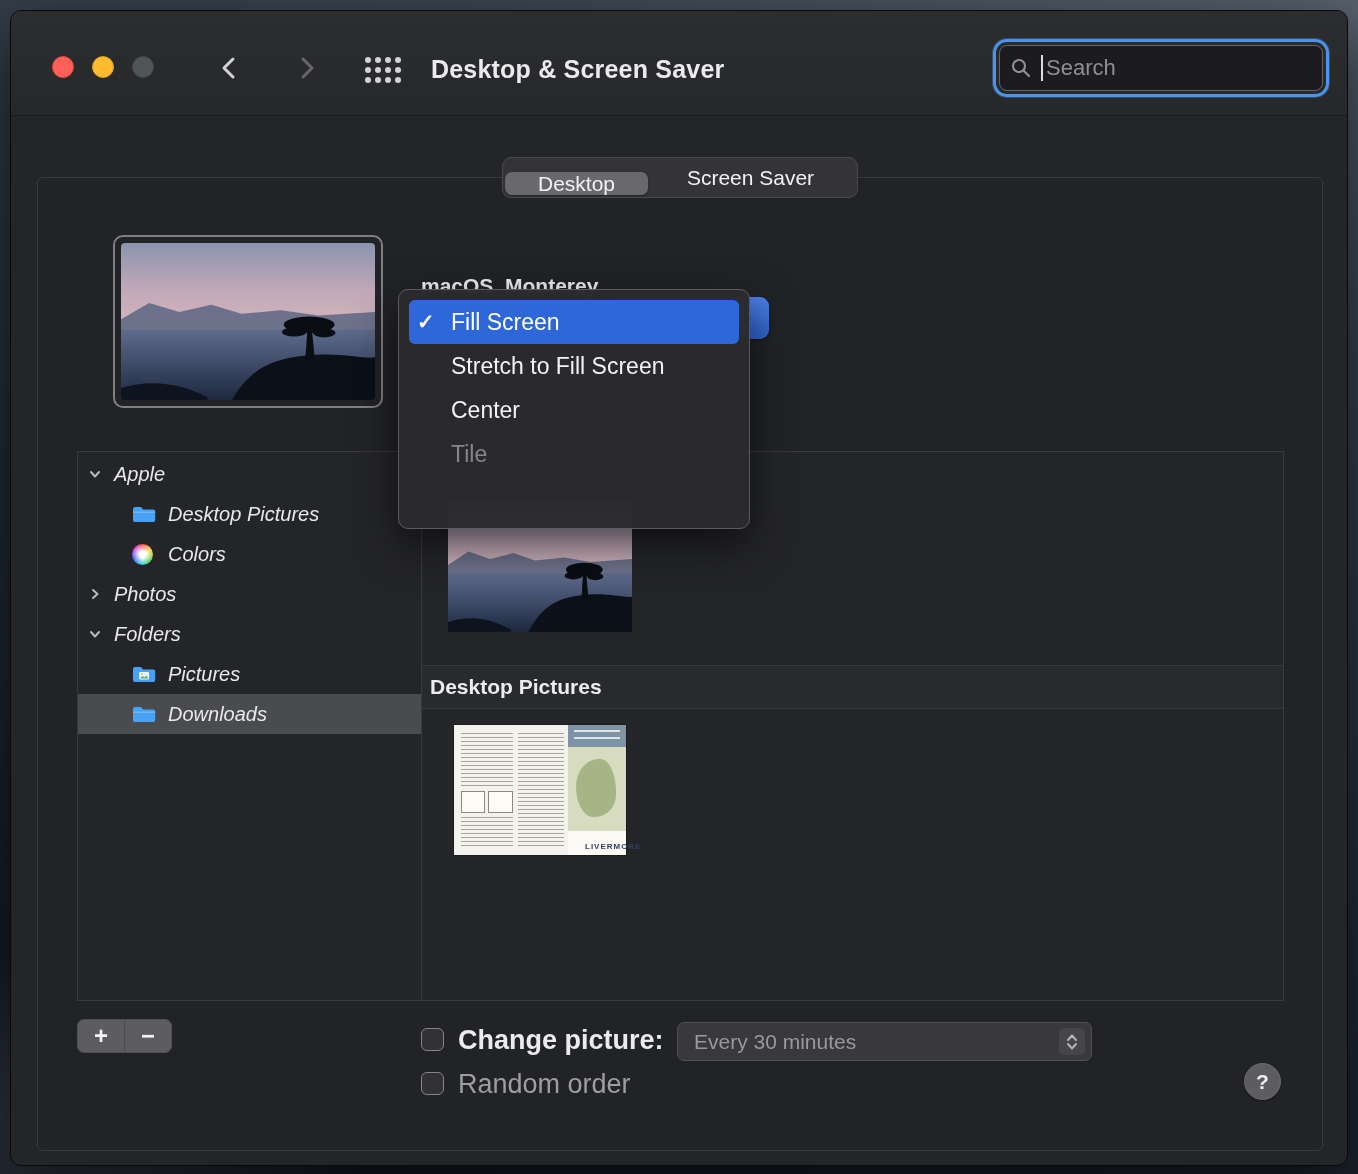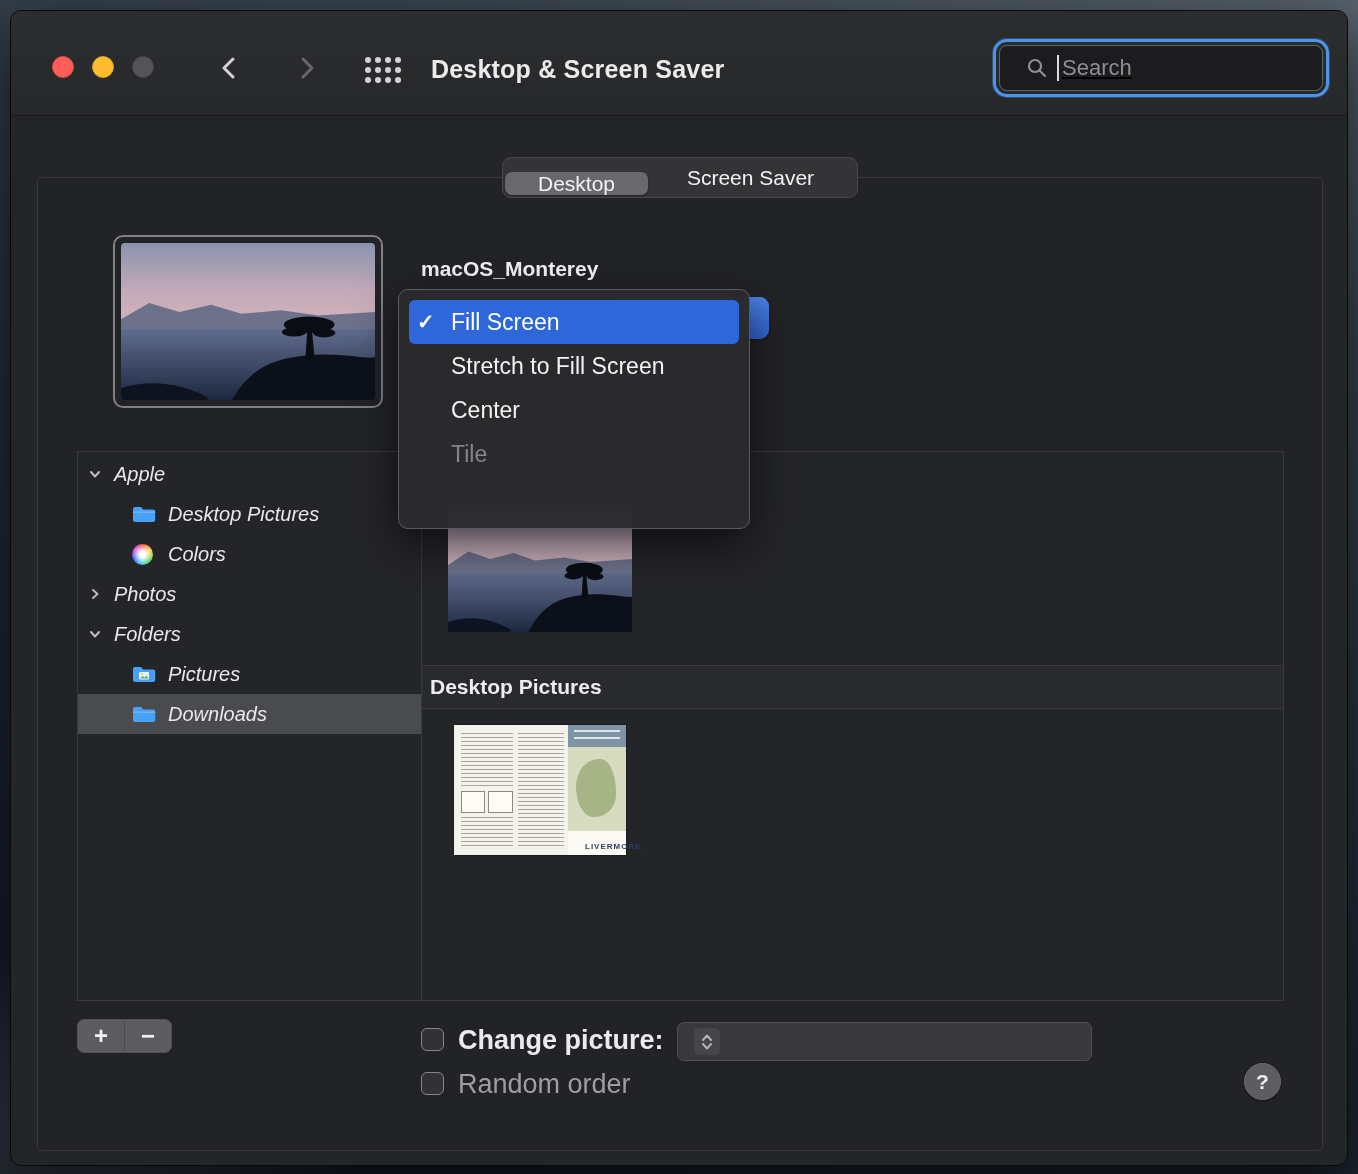--- a/index.html
+++ b/index.html
@@ -30,39 +30,39 @@
   .gridbtn { position:absolute; left:353px; top:44px; width:38px; height:30px;
     display:grid; grid-template-columns:repeat(4,7px); grid-template-rows:repeat(3,7px);
     gap:3px; align-content:center; justify-content:center; }
   .gridbtn i { width:6px; height:6px; border-radius:50%; background:#d4d4d7; }
   .win-title { position:absolute; left:420px; top:43px; height:30px; display:flex; align-items:center;
     font-size:25px; font-weight:700; color:#ebebed; letter-spacing:.2px; }
   .search-wrap { position:absolute; left:982px; top:28px; width:336px; height:58px;
     border:3px solid #4c93ea; border-radius:14px; padding:3px;
     box-shadow:0 0 0 1px rgba(76,147,234,.35); }
   .search-field { width:100%; height:100%; background:#1c1c1e; border:1px solid #636367;
-    border-radius:8px; display:flex; align-items:center; padding-left:26px;text-decoration:underline; }
+    border-radius:8px; display:flex; align-items:center; padding-left:10px; }
   .search-caret { width:2px; height:26px; background:#dcdce0; margin:0 3px 0 9px; }
   .search-ph { color:#8f8f95; font-size:22px; }
   
   .pane { position:absolute; left:26px; top:166px; width:1286px; height:974px;
     background:#222327; border:1px solid #3a3a3d; border-radius:6px; }
   
   .tabs { position:absolute; left:491px; top:146px; width:356px; height:41px; z-index:6;
     background:#343437; border:1px solid #49494c; border-radius:9px;
     display:flex; padding:2px; }
   .tab { display:flex; align-items:center; justify-content:center;
     font-size:21px; color:#f2f2f4; border-radius:7px; }
   .tab.sel { background:#69696d; box-shadow:0 1px 2px rgba(0,0,0,.35); }
   .tab.t1 { width:143px;margin-top:12px; } .tab.t2 { width:205px; }
   
   .well { position:absolute; left:102px; top:224px; width:270px; height:173px;
     border:2px solid #7f7f84; border-radius:10px; padding:6px; }
   .well-img { width:100%; height:100%; border-radius:4px; overflow:hidden; }
-  .wall-name { position:absolute; left:410px; top:245px; height:26px; display:flex; align-items:center;
+  .wall-name { position:absolute; left:410px; top:262px; height:26px; display:flex; align-items:center;
     font-size:21px; font-weight:600; color:#f0f0f2; }
   
   .popup-frag { position:absolute; left:600px; top:286px; width:158px; height:42px;
     border-radius:9px; background:linear-gradient(#4a82e8,#3263ce); z-index:4;
     box-shadow:0 1px 3px rgba(0,0,0,.4); }
   
   .menu { position:absolute; left:387px; top:278px; width:352px; height:240px; z-index:10;
     background:rgba(43,43,46,.985); border:1px solid #5b5b5f; border-radius:10px;
     padding:10px 5px; box-shadow:0 16px 44px rgba(0,0,0,.6); }
   .mi { height:44px; display:flex; align-items:center; margin:0 5px; border-radius:6px;
@@ -352,20 +352,21 @@
   <div class="addremove">
     <div class="ar-btn">+</div>
     <div class="ar-sep"></div>
     <div class="ar-btn">−</div>
   </div>
 
   <div class="checkbox cb1"></div>
   <div class="cb-label cbl1">Change picture:</div>
 
   <div class="popup">
+    <span class="popup-val">Every 30 minutes</span>
     <span class="stepper">
       <svg width="14" height="20" viewBox="0 0 14 20">
         <path d="M3 8 L7 3.5 L11 8" stroke="#b3b3b8" stroke-width="2" fill="none" stroke-linecap="round" stroke-linejoin="round"></path>
         <path d="M3 12 L7 16.5 L11 12" stroke="#b3b3b8" stroke-width="2" fill="none" stroke-linecap="round" stroke-linejoin="round"></path>
       </svg>
     </span>
   </div>
 
   <div class="checkbox cb2"></div>
   <div class="cb-label cbl2">Random order</div>

